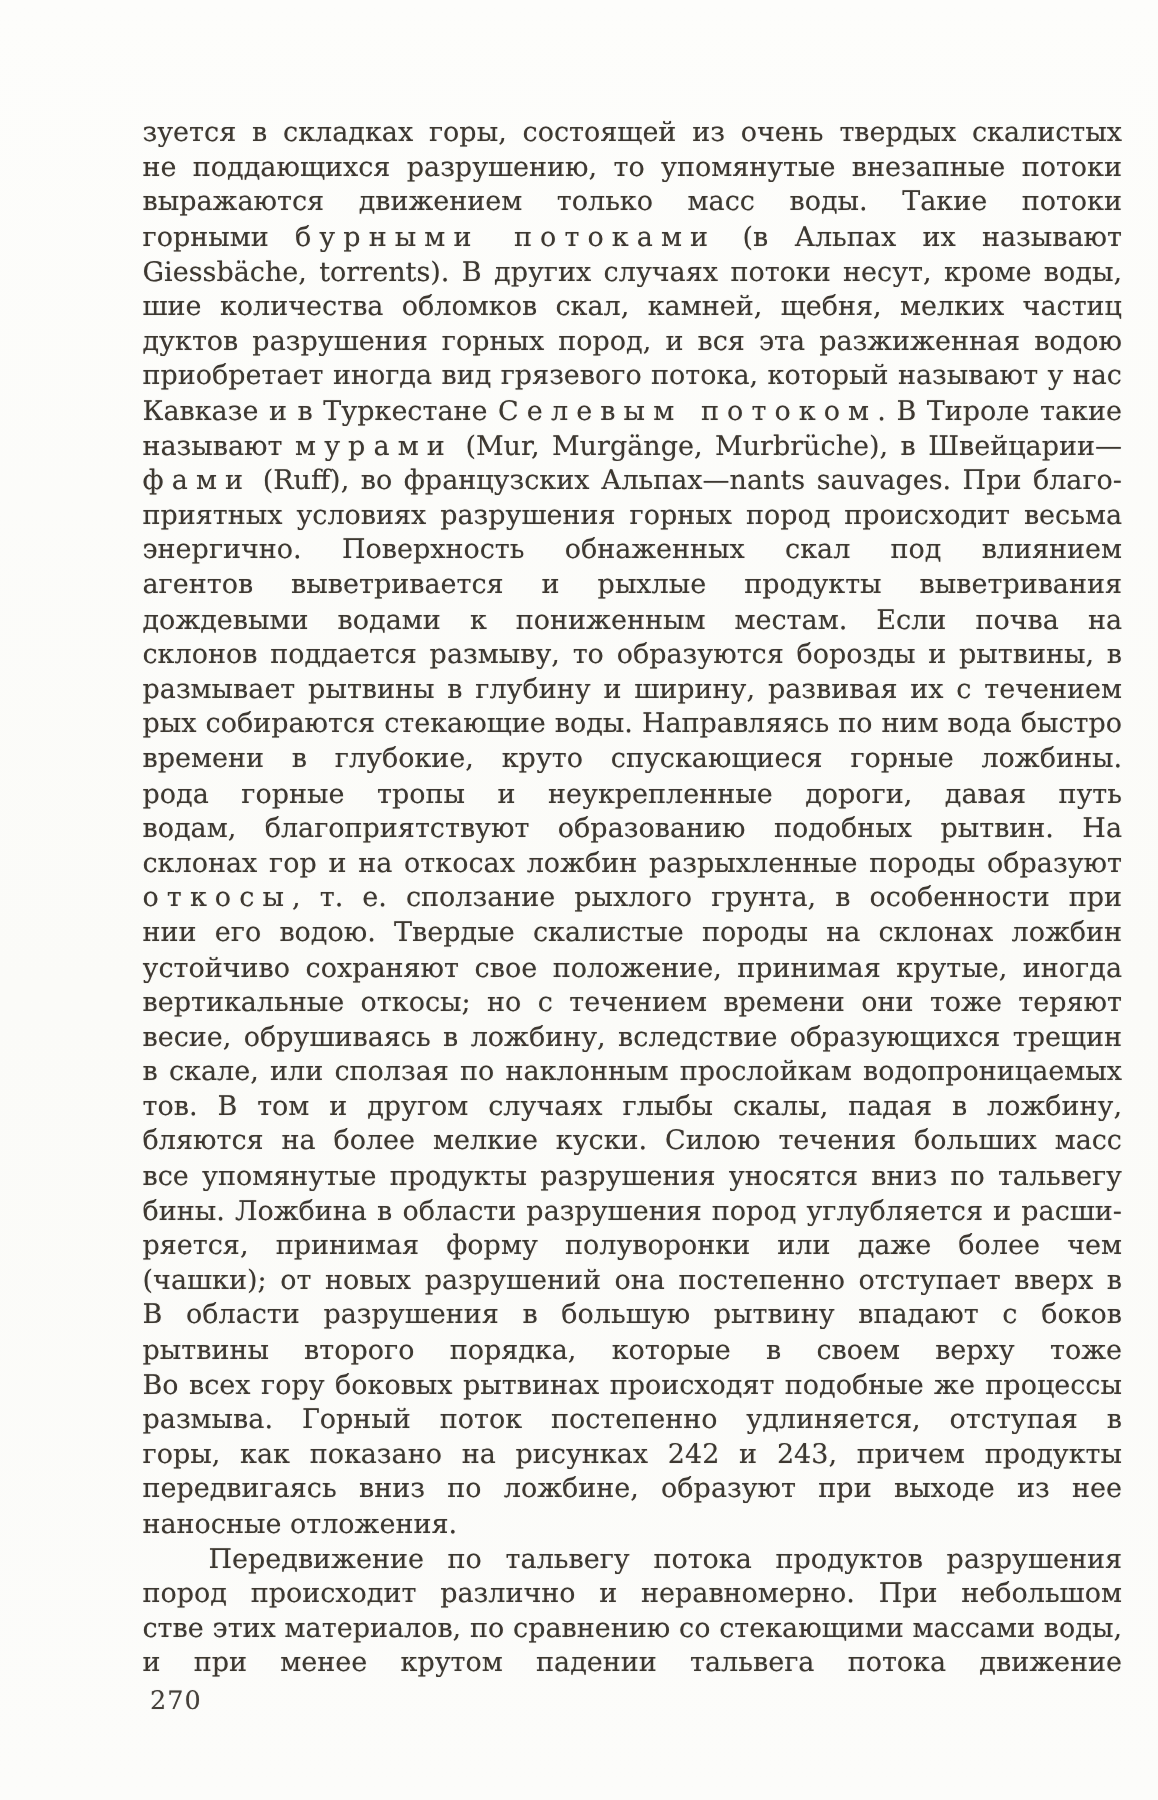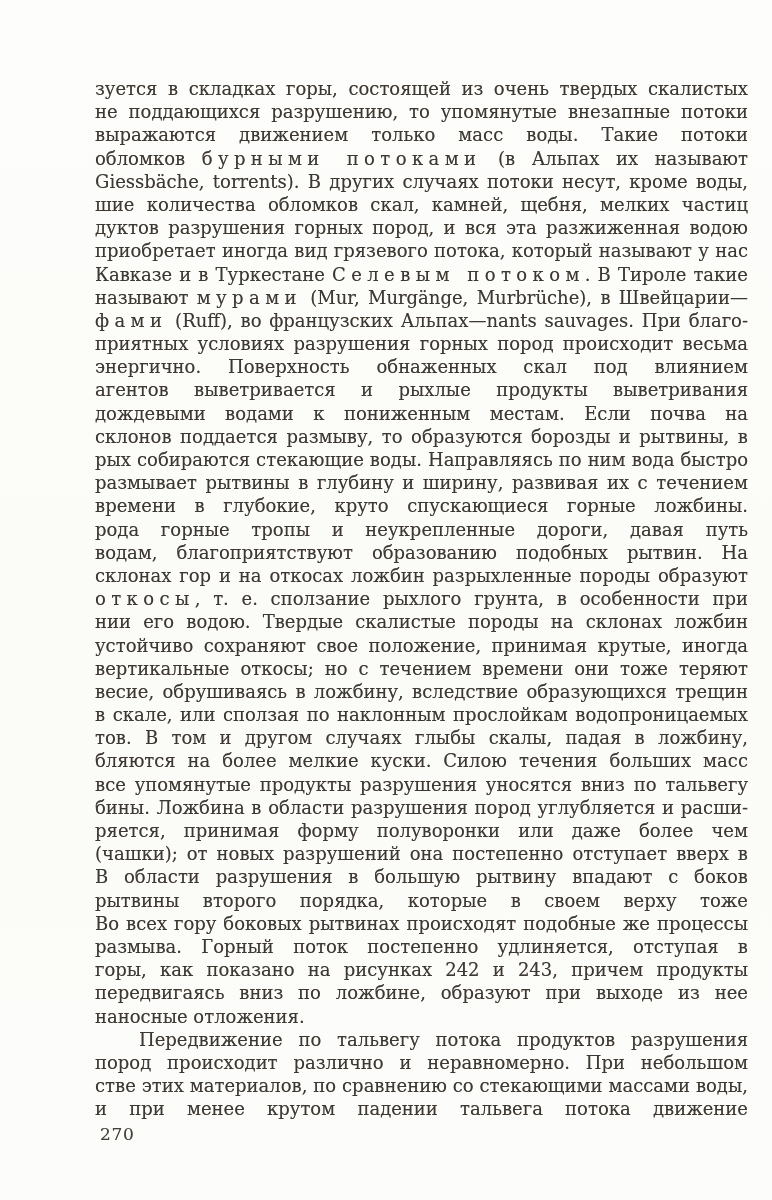--- a/index.html
+++ b/index.html
@@ -55,35 +55,35 @@
   }
 </style>
 </head>
 <body>
 
 <div class="scan-page">
   <div class="text-block">
       <div class="line"><span>зуется в складках горы, состоящей из очень твердых скалистых пород,</span></div>
       <div class="line"><span>не поддающихся разрушению, то упомянутые внезапные потоки</span></div>
       <div class="line"><span>выражаются движением только масс воды. Такие потоки называются</span></div>
-      <div class="line"><span>обломков </span><span class="spaced">бурными потоками</span><span> (в Альпах их называют Wildbäche,</span></div>
+      <div class="line"><span>горными </span><span class="spaced">бурными потоками</span><span> (в Альпах их называют Wildbäche,</span></div>
       <div class="line"><span>Giessbäche, torrents). В других случаях потоки несут, кроме воды, боль-</span></div>
       <div class="line"><span>шие количества обломков скал, камней, щебня, мелких частиц про-</span></div>
       <div class="line"><span>дуктов разрушения горных пород, и вся эта разжиженная водою масса</span></div>
       <div class="line"><span>приобретает иногда вид грязевого потока, который называют у нас на</span></div>
       <div class="line"><span>Кавказе и в Туркестане </span><span class="spaced">Селевым потоком</span><span>. В Тироле такие потоки</span></div>
       <div class="line"><span>называют </span><span class="spaced">мурами</span><span> (Mur, Murgänge, Murbrüche), в Швейцарии—</span></div>
       <div class="line"><span class="spaced">фами</span><span> (Ruff), во французских Альпах—nants sauvages. При благо-</span></div>
       <div class="line"><span>приятных условиях разрушения горных пород происходит весьма</span></div>
       <div class="line"><span>энергично. Поверхность обнаженных скал под влиянием атмосферных</span></div>
       <div class="line"><span>агентов выветривается и рыхлые продукты выветривания смываются</span></div>
       <div class="line"><span>дождевыми водами к пониженным местам. Если почва на поверхности</span></div>
       <div class="line"><span>склонов поддается размыву, то образуются борозды и рытвины, в кото-</span></div>
+      <div class="line"><span>размывает рытвины в глубину и ширину, развивая их с течением</span></div>
       <div class="line"><span>рых собираются стекающие воды. Направляясь по ним вода быстро</span></div>
-      <div class="line"><span>размывает рытвины в глубину и ширину, развивая их с течением</span></div>
       <div class="line"><span>времени в глубокие, круто спускающиеся горные ложбины. Всякого</span></div>
       <div class="line"><span>рода горные тропы и неукрепленные дороги, давая путь стекающим</span></div>
       <div class="line"><span>водам, благоприятствуют образованию подобных рытвин. На крутых</span></div>
       <div class="line"><span>склонах гор и на откосах ложбин разрыхленные породы образуют</span></div>
       <div class="line"><span class="spaced">откосы</span><span>, т. е. сползание рыхлого грунта, в особенности при насыще-</span></div>
       <div class="line"><span>нии его водою. Твердые скалистые породы на склонах ложбин более</span></div>
       <div class="line"><span>устойчиво сохраняют свое положение, принимая крутые, иногда почти</span></div>
       <div class="line"><span>вертикальные откосы; но с течением времени они тоже теряют равно-</span></div>
       <div class="line"><span>весие, обрушиваясь в ложбину, вследствие образующихся трещин</span></div>
       <div class="line"><span>в скале, или сползая по наклонным прослойкам водопроницаемых грун-</span></div>

